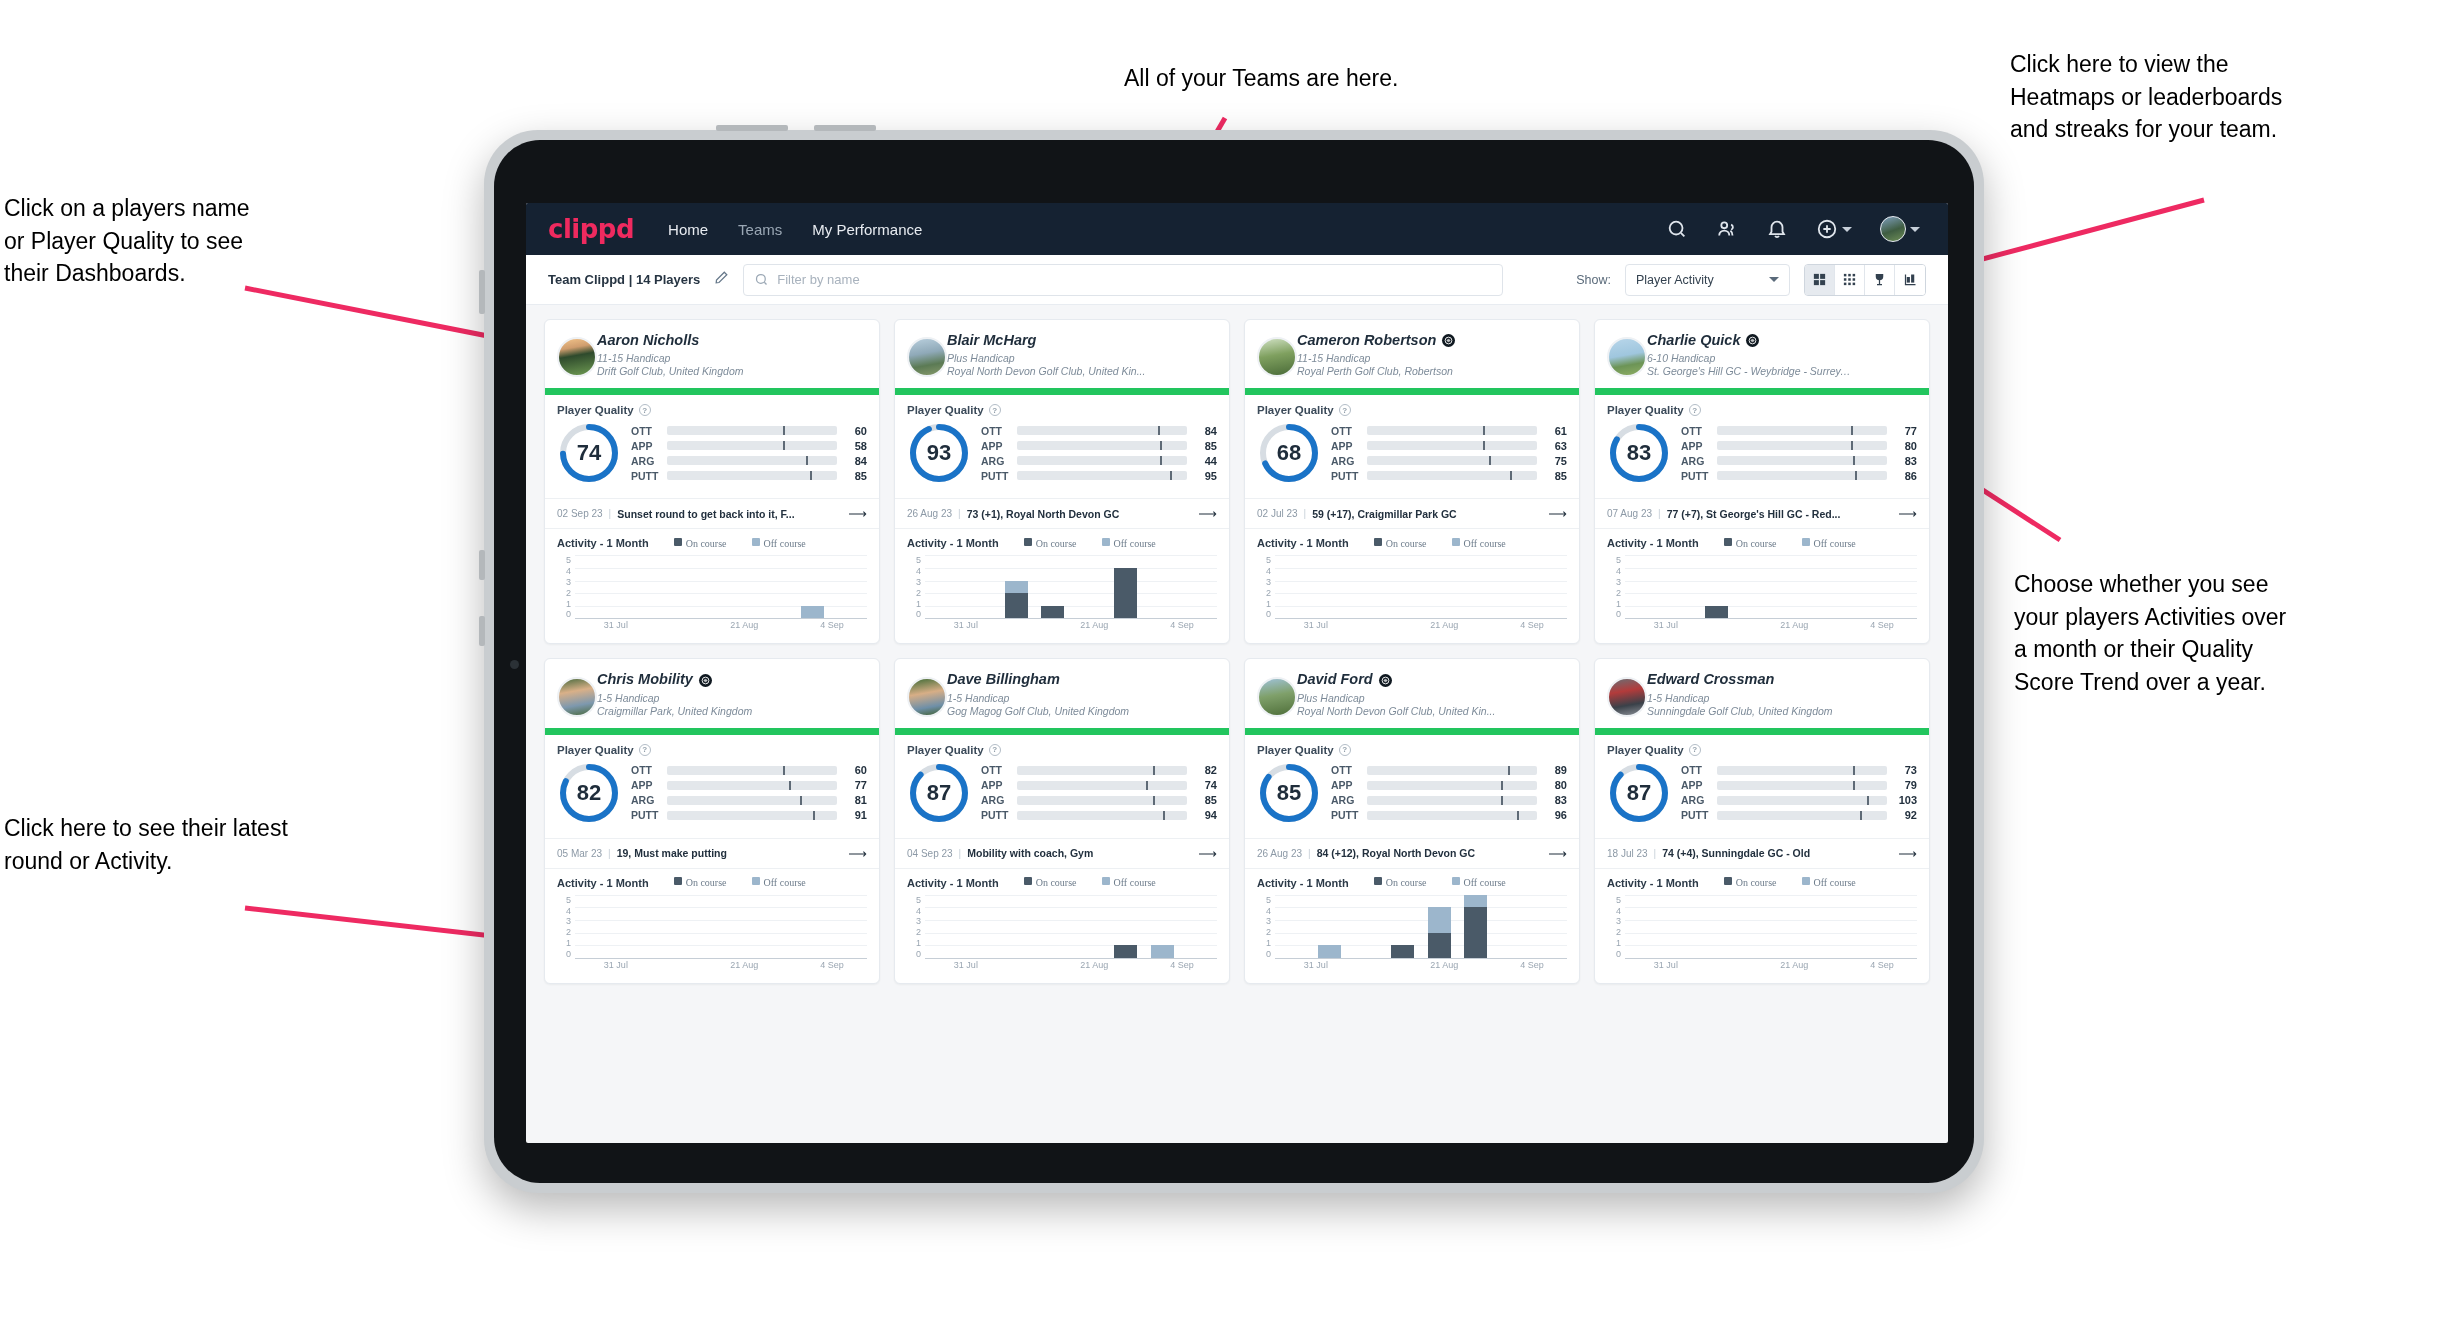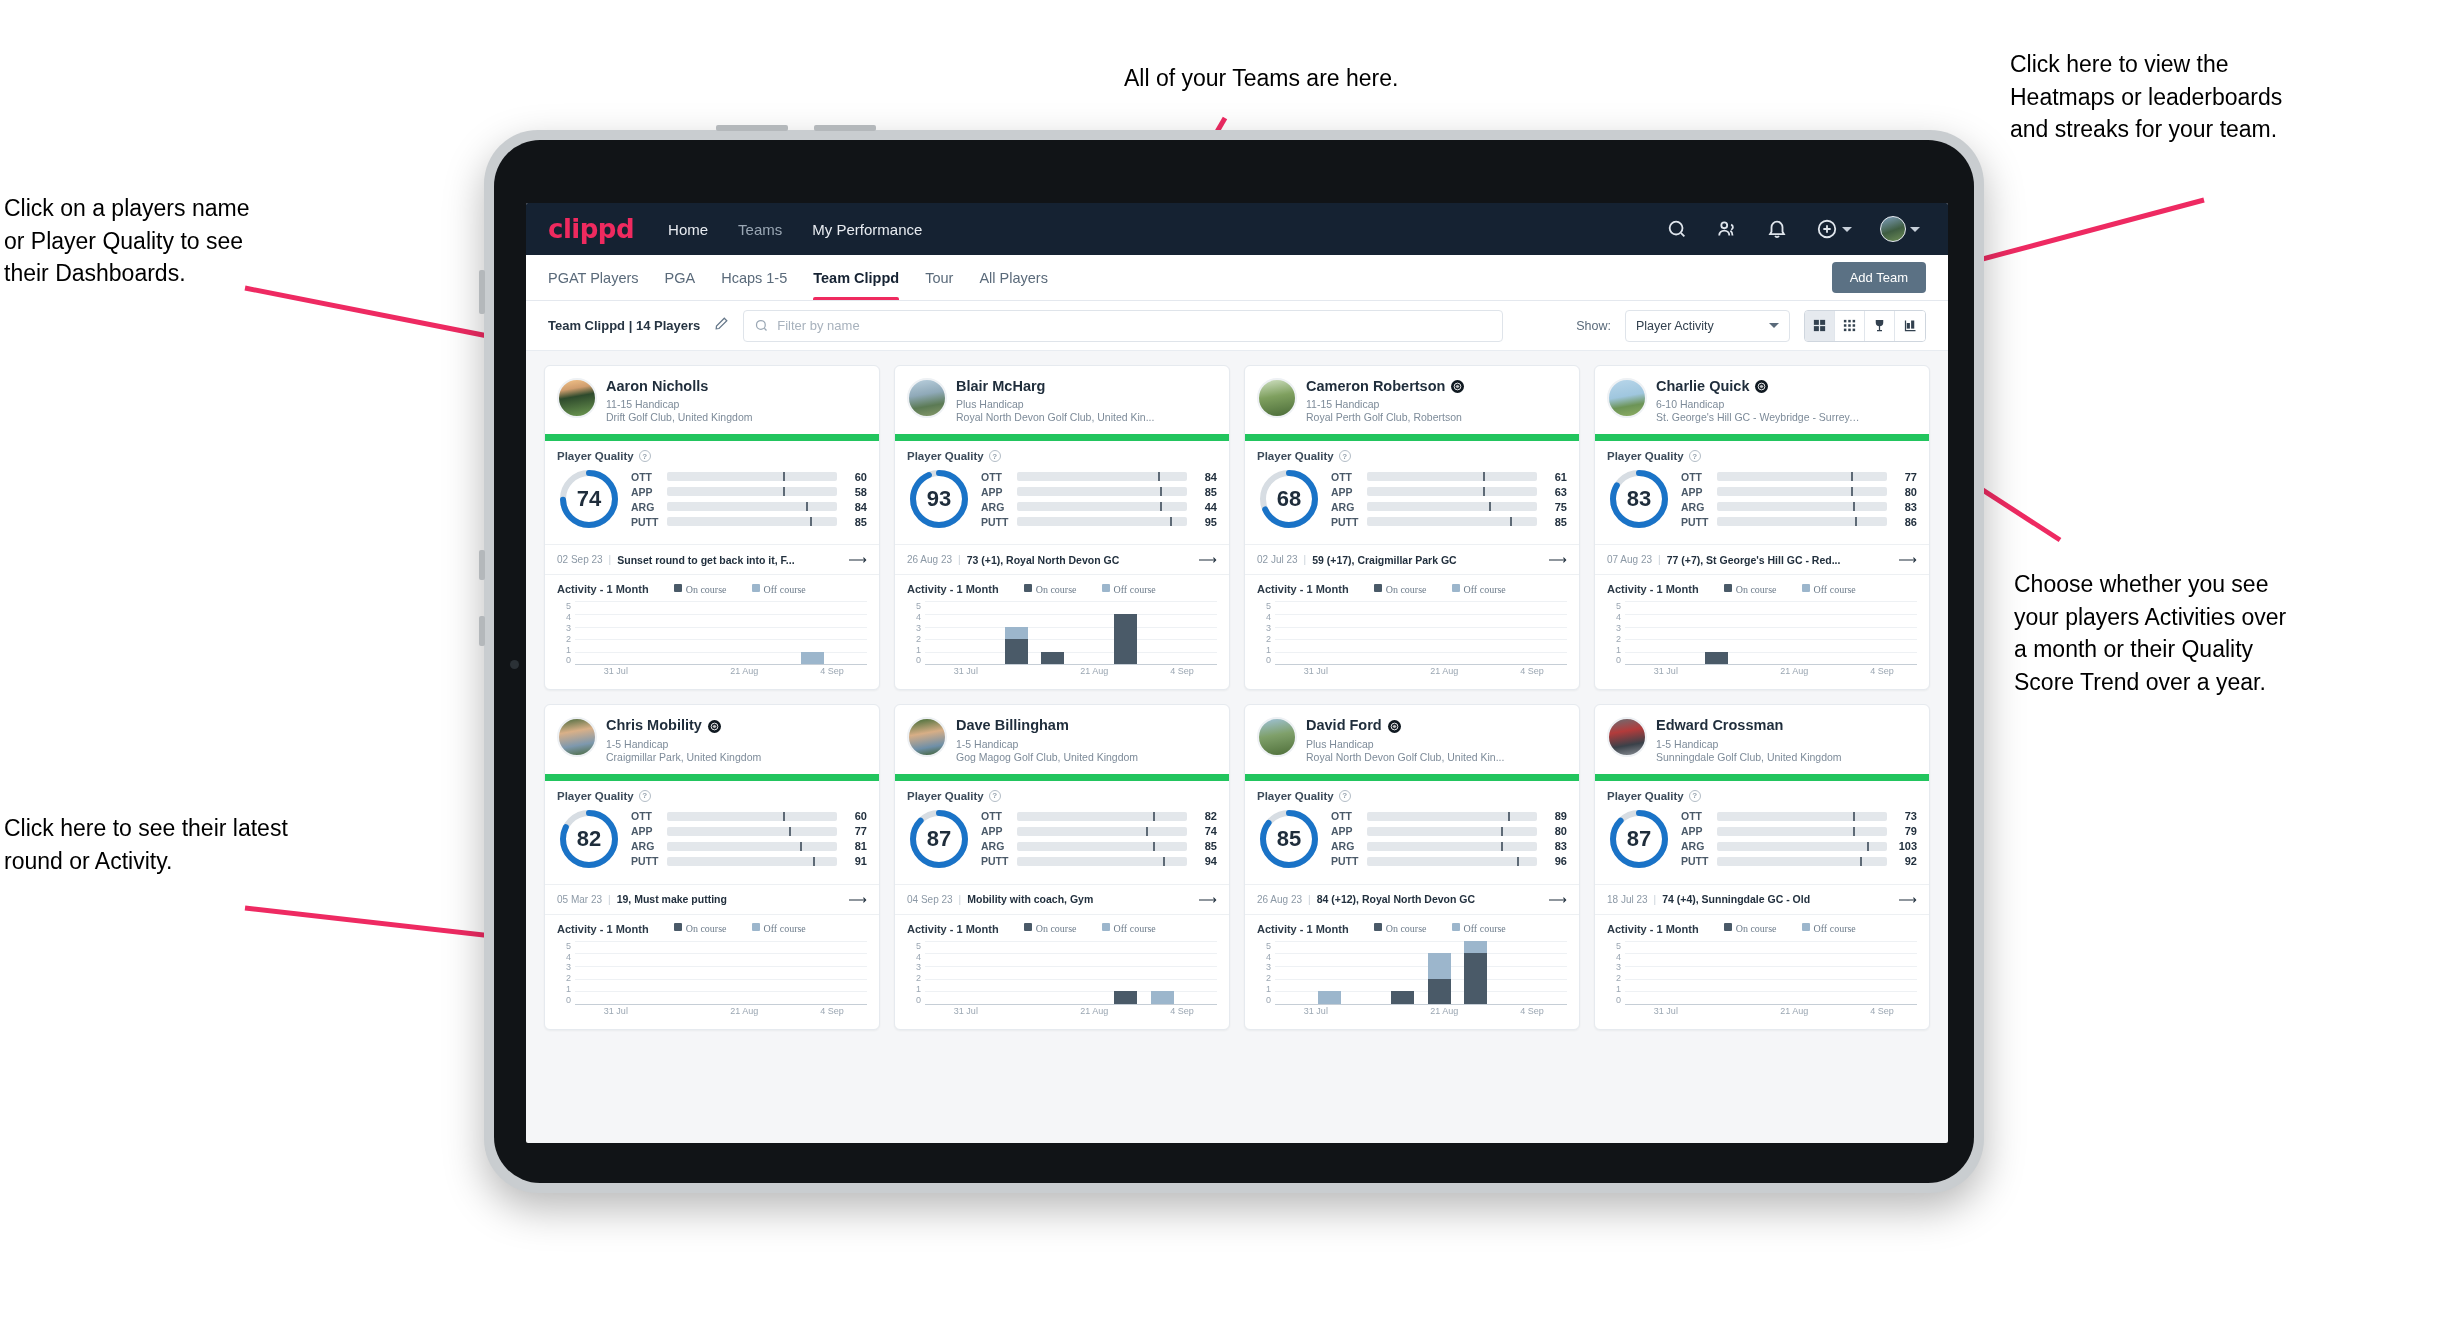--- a/index.html
+++ b/index.html
@@ -136,21 +136,21 @@
 
   
   .grid {
     padding: 14px 18px; display:grid;
     grid-template-columns: repeat(4, 1fr); gap: 14px;
   }
   .card {
     background:#fff; border:1px solid #e6eaef; border-radius:6px;
     overflow:hidden; box-shadow: 0 1px 2px rgba(20,30,45,.05);
   }
-  .card-head { display:flex; gap:9px; padding: 12px 12px 11px; align-items:flex-start; }
+  .card-head { display:flex; gap:0; padding: 12px 12px 11px; align-items:flex-end;font-style:italic; }
   .av {
     width: 40px;height:40px;border-radius:50%;flex:none;
     border:2px solid #eef1f4; background-size:cover;
   }
   .av.a1{background:linear-gradient(170deg,#f3c48a 0%,#cf9d6e 26%,#2e4a2c 46%,#6e9a52 100%);}
   .av.a2{background:linear-gradient(170deg,#b9cfdd 0%,#8fa9b8 40%,#5b7a54 70%,#879a6b 100%);}
   .av.a3{background:linear-gradient(170deg,#cfe0c2 0%,#7fa05f 45%,#4a6b38 100%);}
   .av.a4{background:linear-gradient(170deg,#b8d6ea 0%,#9fc6de 45%,#6c9456 70%,#8fae64 100%);}
   .av.a5{background:linear-gradient(170deg,#4a6a3e 0%,#d9b088 35%,#7d98ae 70%,#4a6a3e 100%);}
   .av.a6{background:linear-gradient(170deg,#3f6a35 0%,#d7ae86 40%,#6e8fa8 75%,#40602f 100%);}
@@ -321,31 +321,20 @@
                 </svg>
               <i class="caret"></i>
             </span>
             <span class="nav-ic-wrap">
               <span class="avatar-sm"></span>
               <i class="caret"></i>
             </span>
           </div>
         </div>
 
-        <div class="tabsbar">
-          <div class="tabs">
-            <div class="tab">PGAT Players</div>
-            <div class="tab">PGA</div>
-            <div class="tab">Hcaps 1-5</div>
-            <div class="tab active">Team Clippd</div>
-            <div class="tab">Tour</div>
-            <div class="tab">All Players</div>
-          </div>
-          <button class="addteam">Add Team</button>
-        </div>
 
         <div class="filterbar">
           <div class="teamlabel">Team Clippd | 14 Players</div>
           <span>
             <svg class="pencil" viewBox="0 0 24 24" fill="none" stroke="currentColor" stroke-width="2">
                 <path d="M16.5 3.5l4 4L8 20l-4.5.5L4 16z"></path>
               </svg>
           </span>
           <div class="searchwrap">
             <svg viewBox="0 0 24 24" fill="none" stroke="currentColor" stroke-width="2">

